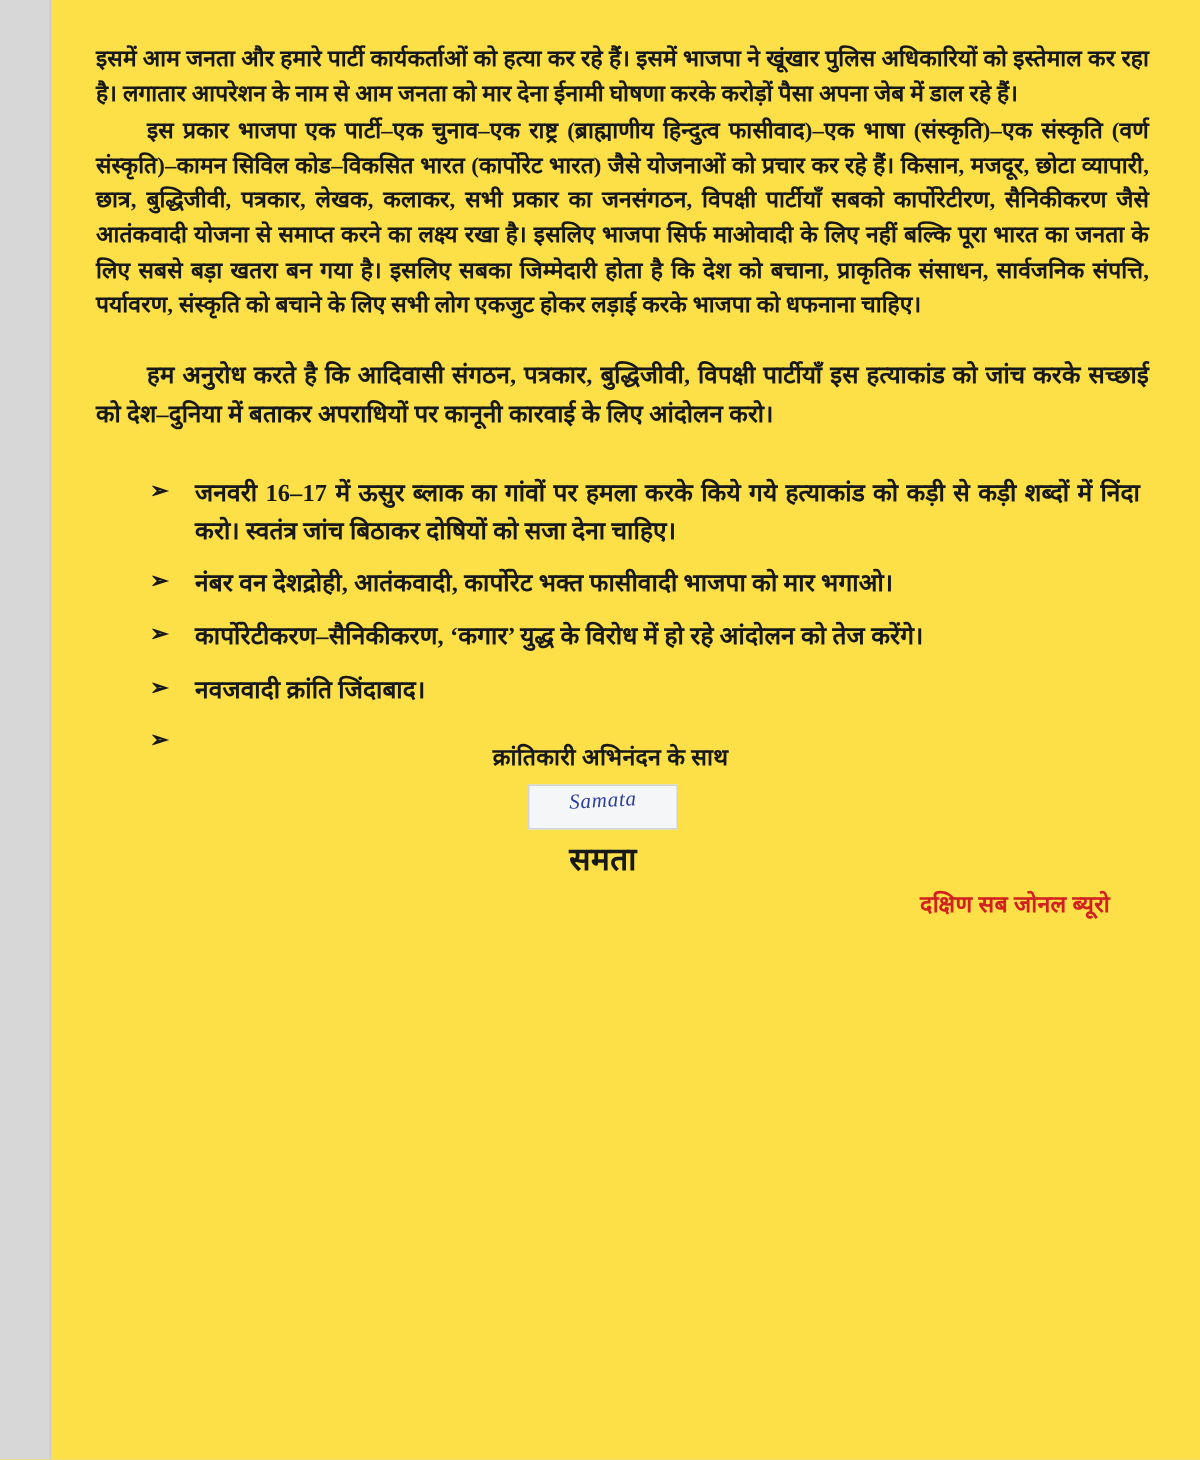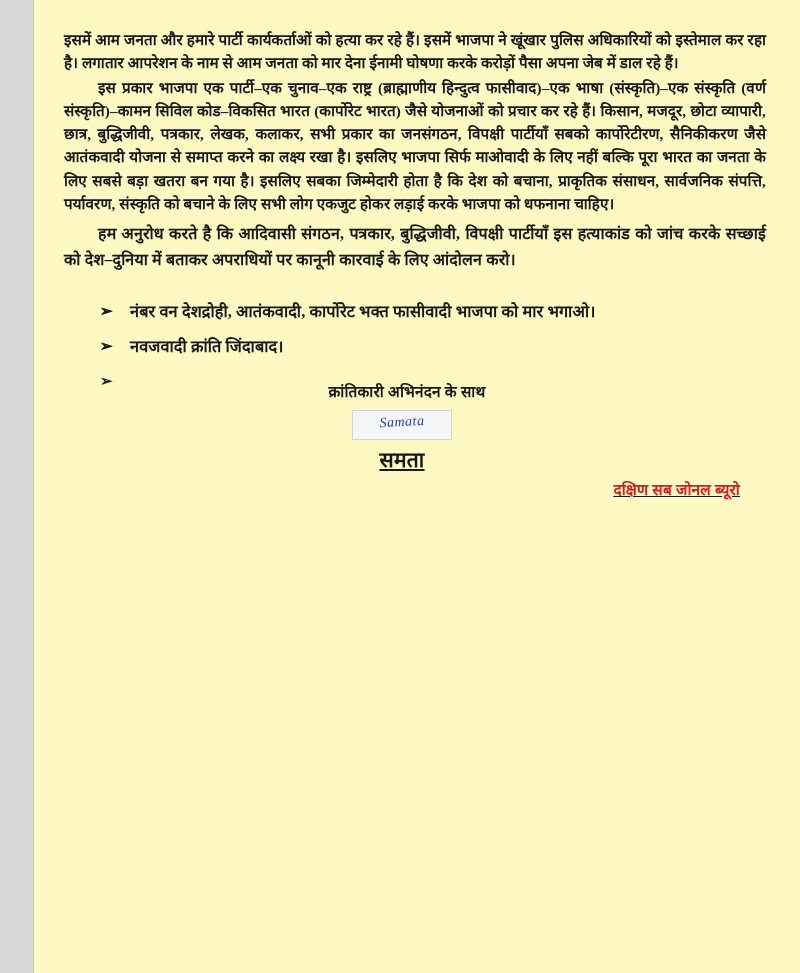--- a/index.html
+++ b/index.html
@@ -12,21 +12,21 @@
     background: #d7d7d7;
     font-family: "Liberation Sans", sans-serif;
     overflow: hidden;
   }
   .page {
     position: absolute;
     left: 33px;
     top: 0;
     width: 767px;
     height: 973px;
-    background: #fef9c3;
+    background: #fde047;
     box-sizing: border-box;
     border-left: 1px solid #c9c9c9;
     overflow: hidden;
   }
   .doc-body {
     padding: 28px 34px 0 30px;
     color: #17181a;
   }
   p.para {
     margin: 0 0 2px 0;
@@ -35,21 +35,21 @@
     line-height: 1.52;
     text-align: justify;
     text-justify: inter-word;
     font-weight: 600;
     letter-spacing: 0.1px;
   }
   p.para.indent {
     text-indent: 34px;
   }
   .appeal {
-    margin-top: 6px;
+    margin-top: 23px;
     font-family: "Liberation Serif", serif;
     font-size: 16px;
     font-weight: 700;
     line-height: 1.62;
     text-align: justify;
     text-indent: 34px;
     letter-spacing: 0.15px;
   }
   ul.demands {
     list-style: none;
@@ -71,21 +71,20 @@
     position: absolute;
     left: 0;
     top: 0;
     font-size: 15px;
     line-height: 1.6;
   }
   .signoff {
     margin-top: 22px;
     text-align: center;
     padding-right: 26px;
-    text-decoration: underline;
   }
   .signoff .regards {
     font-family: "Liberation Serif", serif;
     font-size: 15.4px;
     font-weight: 700;
     letter-spacing: 0.2px;
     display: inline-block;
     padding-left: 10px;
   }
   .sig-box {
@@ -136,27 +135,29 @@
   <div class="doc-body">
 
     <p class="para">इसमें आम जनता और हमारे पार्टी कार्यकर्ताओं को हत्या कर रहे हैं। इसमें भाजपा ने खूंखार पुलिस अधिकारियों को इस्तेमाल कर रहा है। लगातार आपरेशन के नाम से आम जनता को मार देना ईनामी घोषणा करके करोड़ों पैसा अपना जेब में डाल रहे हैं।</p>
     <p class="para indent">इस प्रकार भाजपा एक पार्टी–एक चुनाव–एक राष्ट्र (ब्राह्माणीय हिन्दुत्व फासीवाद)–एक भाषा (संस्कृति)–एक संस्कृति (वर्ण संस्कृति)–कामन सिविल कोड–विकसित भारत (कार्पोरेट भारत) जैसे योजनाओं को प्रचार कर रहे हैं। किसान, मजदूर, छोटा व्यापारी, छात्र, बुद्धिजीवी, पत्रकार, लेखक, कलाकर, सभी प्रकार का जनसंगठन, विपक्षी पार्टीयाँ सबको कार्पोरेटीरण, सैनिकीकरण जैसे आतंकवादी योजना से समाप्त करने का लक्ष्य रखा है। इसलिए भाजपा सिर्फ माओवादी के लिए नहीं बल्कि पूरा भारत का जनता के लिए सबसे बड़ा खतरा बन गया है। इसलिए सबका जिम्मेदारी होता है कि देश को बचाना, प्राकृतिक संसाधन, सार्वजनिक संपत्ति, पर्यावरण, संस्कृति को बचाने के लिए सभी लोग एकजुट होकर लड़ाई करके भाजपा को धफनाना चाहिए।</p>
 
     <p class="appeal">हम अनुरोध करते है कि आदिवासी संगठन, पत्रकार, बुद्धिजीवी, विपक्षी पार्टीयाँ इस हत्याकांड को जांच करके सच्छाई को देश–दुनिया में बताकर अपराधियों पर कानूनी कारवाई के लिए आंदोलन करो।</p>
 
     <ul class="demands">
       <li>
         <span class="bullet">➢</span>
+        <span>जनवरी 16–17 में ऊसुर ब्लाक का गांवों पर हमला करके किये गये हत्याकांड को कड़ी से कड़ी शब्दों में निंदा करो। स्वतंत्र जांच बिठाकर दोषियों को सजा देना चाहिए।</span>
       </li>
       <li>
         <span class="bullet">➢</span>
         <span>नंबर वन देशद्रोही, आतंकवादी, कार्पोरेट भक्त फासीवादी भाजपा को मार भगाओ।</span>
       </li>
       <li>
         <span class="bullet">➢</span>
+        <span>कार्पोरेटीकरण–सैनिकीकरण, ‘कगार’ युद्ध के विरोध में हो रहे आंदोलन को तेज करेंगे।</span>
       </li>
       <li>
         <span class="bullet">➢</span>
         <span>नवजवादी क्रांति जिंदाबाद।</span>
       </li>
       <li>
         <span class="bullet">➢</span>
       </li>
     </ul>
 

